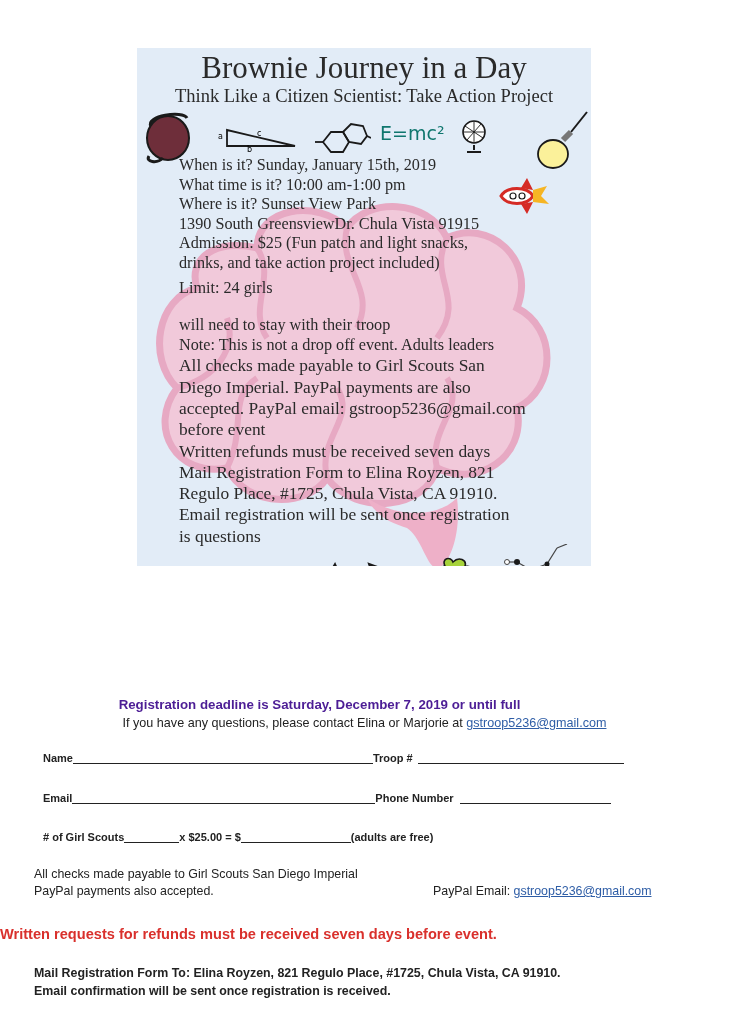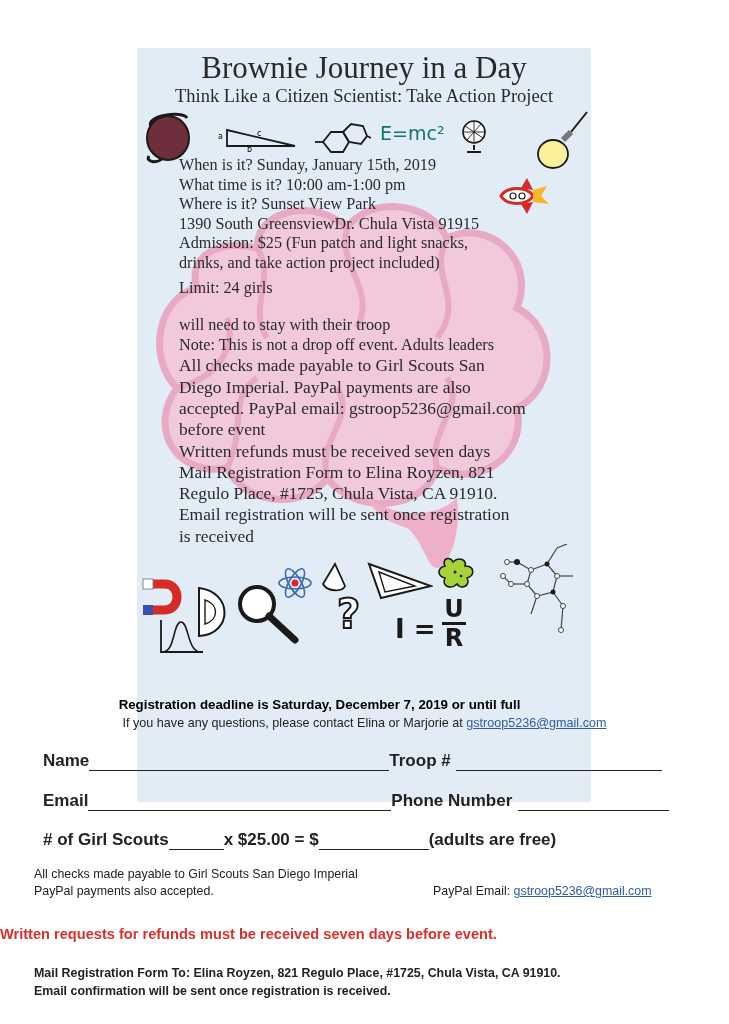--- a/index.html
+++ b/index.html
@@ -1,30 +1,30 @@
 <!DOCTYPE html>
 <html><head>
 <meta charset="utf-8">
 <style>
   html,body{margin:0;padding:0;background:#ffffff;}
   body{width:729px;height:1024px;position:relative;overflow:hidden;font-family:"Liberation Sans",sans-serif;color:#1e1e1e;}
-  .flyer{position:absolute;left:137px;top:48px;width:454px;height:754px;background:#e2ecf7;overflow:hidden;}
+  .flyer{position:absolute;left:137px;top:48px;width:454px;height:518px;background:#e2ecf7;overflow:hidden;}
   .brain{position:absolute;left:0;top:0;width:454px;height:607px;}
   .serif{font-family:"Liberation Serif",serif;color:#2a2a2a;}
   .f-title{position:absolute;left:0;width:454px;top:2px;text-align:center;font-size:31px;line-height:36px;}
   .f-sub{position:absolute;left:0;width:454px;top:37px;text-align:center;font-size:18.5px;line-height:22px;}
   .f-body{position:absolute;left:42px;top:108px;width:412px;font-size:16.2px;line-height:19.6px;}
   .f-body .gap-s{height:5px;}
   .f-body .gap-l{height:18px;}
   .f-body .big{font-size:17.4px;line-height:21.3px;}
   .doodle{position:absolute;}
-  .deadline{position:absolute;left:0;width:639px;top:697px;text-align:center;color:#000000;font-weight:bold;font-size:13.3px;}
+  .deadline{position:absolute;left:0;width:639px;top:697px;text-align:center;color:#4c1d95;font-weight:bold;font-size:13.3px;}
   .question{position:absolute;left:0;width:729px;top:716px;text-align:center;font-size:12.6px;color:#222;}
   a.link{color:#2e5da6;text-decoration:underline;}
-  .row{position:absolute;left:43px;font-weight:bold;font-size:17px;color:#222;display:flex;align-items:flex-end;}
+  .row{position:absolute;left:43px;font-weight:bold;font-size:11px;color:#222;display:flex;align-items:flex-end;}
   .line{display:inline-block;border-bottom:1.4px solid #222;height:12px;}
   .small{position:absolute;font-size:12.4px;color:#222;line-height:17px;}
   .refund{position:absolute;left:0;width:729px;top:926px;text-align:left;color:#d9302c;font-weight:bold;font-size:14.6px;}
   .mail{position:absolute;left:34px;top:964px;font-weight:bold;font-size:12.4px;line-height:18px;color:#222;}
 </style>
 </head>
 <body>
 
 <div class="flyer">
 
@@ -98,21 +98,21 @@
     <div>will need to stay with their troop</div>
     <div>Note: This is not a drop off event. Adults leaders</div>
     <div class="big">All checks made payable to Girl Scouts San</div>
     <div class="big">Diego Imperial. PayPal payments are also</div>
     <div class="big">accepted. PayPal email: gstroop5236@gmail.com</div>
     <div class="big">before event</div>
     <div class="big">Written refunds must be received seven days</div>
     <div class="big">Mail Registration Form to Elina Royzen, 821</div>
     <div class="big">Regulo Place, #1725, Chula Vista, CA 91910.</div>
     <div class="big">Email registration will be sent once registration</div>
-    <div class="big">is received</div>
+    <div class="big">is questions</div>
   </div>
 
   <svg class="doodle" style="left:4px;top:528px;width:46px;height:40px" viewBox="0 0 46 40">
     <path d="M6,8 L24,8 C40,8 40,34 24,34 L6,34" fill="none" stroke="#d52b25" stroke-width="9"></path>
     <rect x="2" y="29" width="10" height="10" fill="#3a4fb0"></rect>
     <rect x="2" y="3" width="10" height="10" fill="#fff" stroke="#888"></rect>
   </svg>
   <svg class="doodle" style="left:20px;top:570px;width:48px;height:40px" viewBox="0 0 48 40">
     <path d="M4,2 L4,34 L46,34" fill="none" stroke="#1a1a1a" stroke-width="1.8"></path>
     <path d="M6,34 C18,34 16,4 24,4 C32,4 30,34 44,34" fill="none" stroke="#1a1a1a" stroke-width="1.6"></path>

